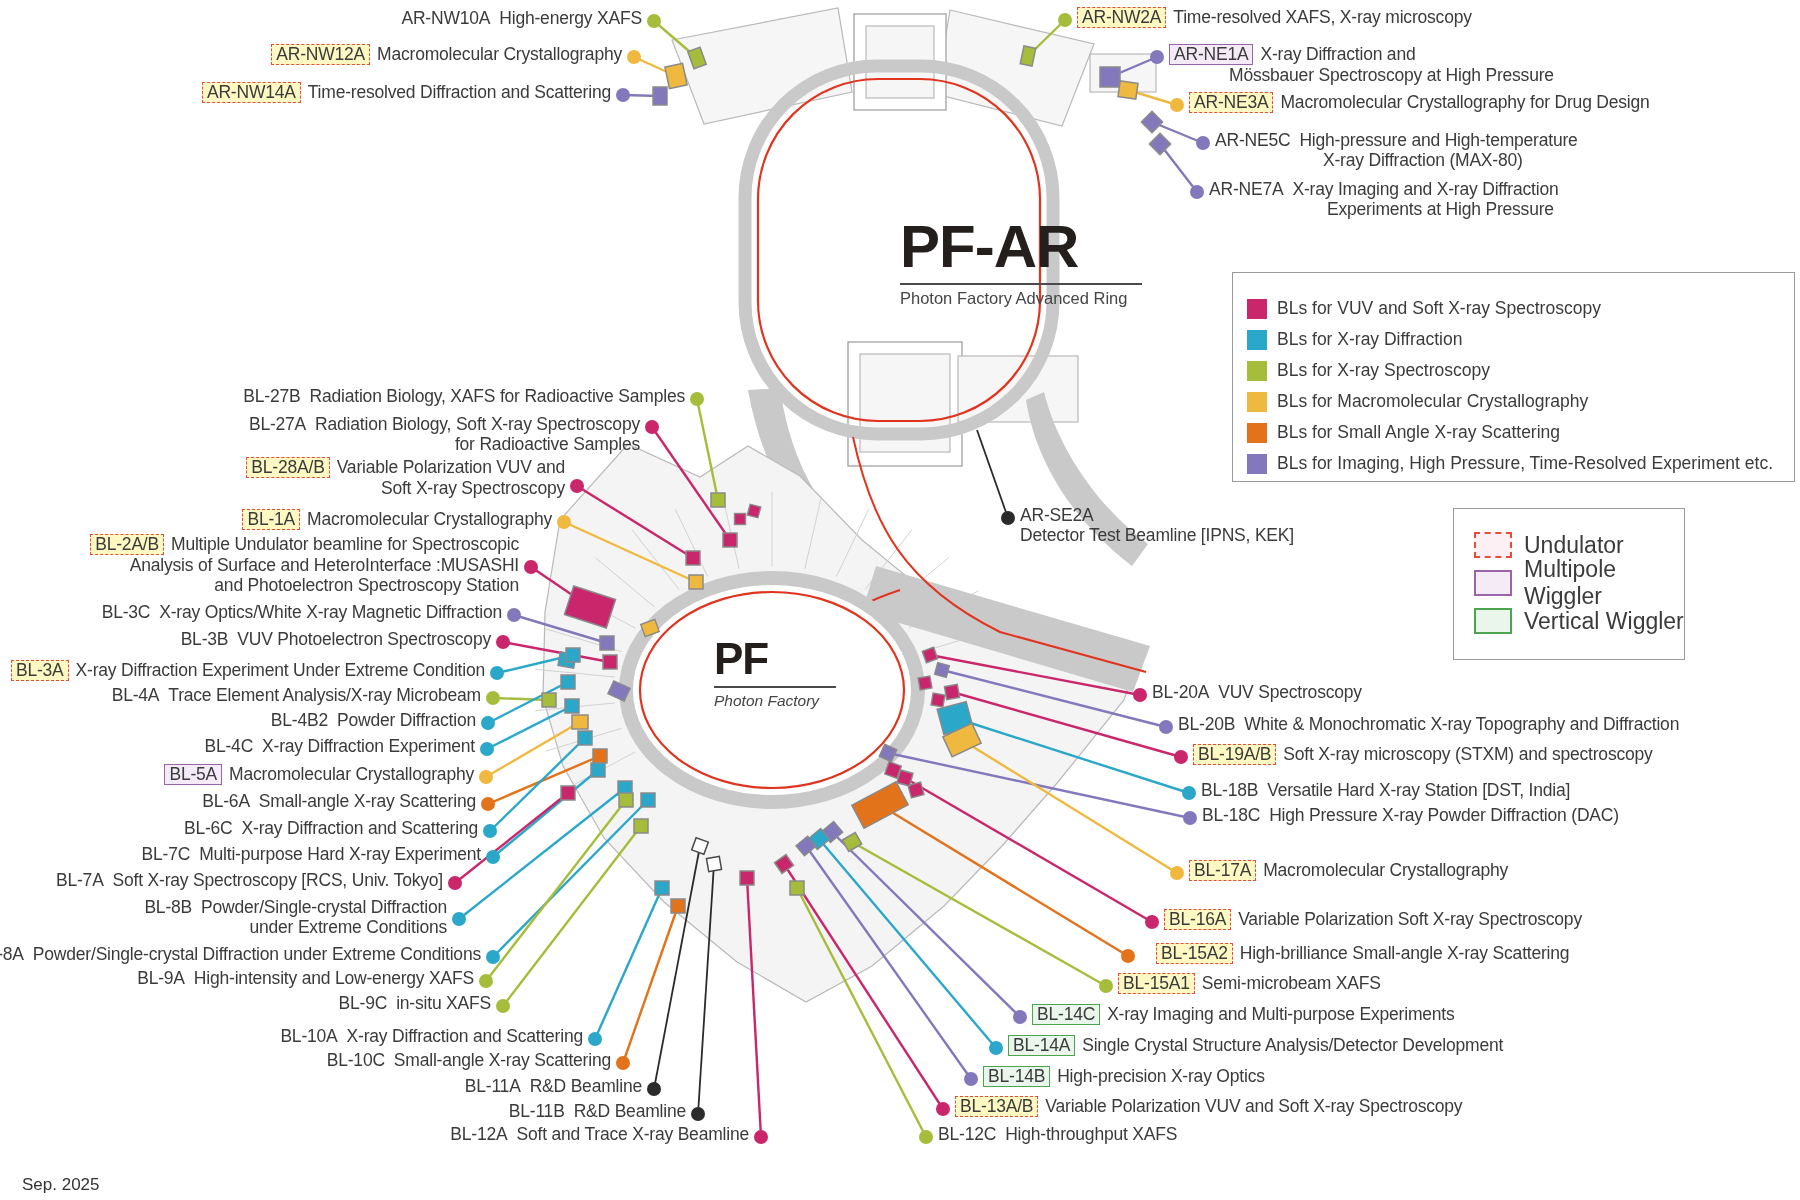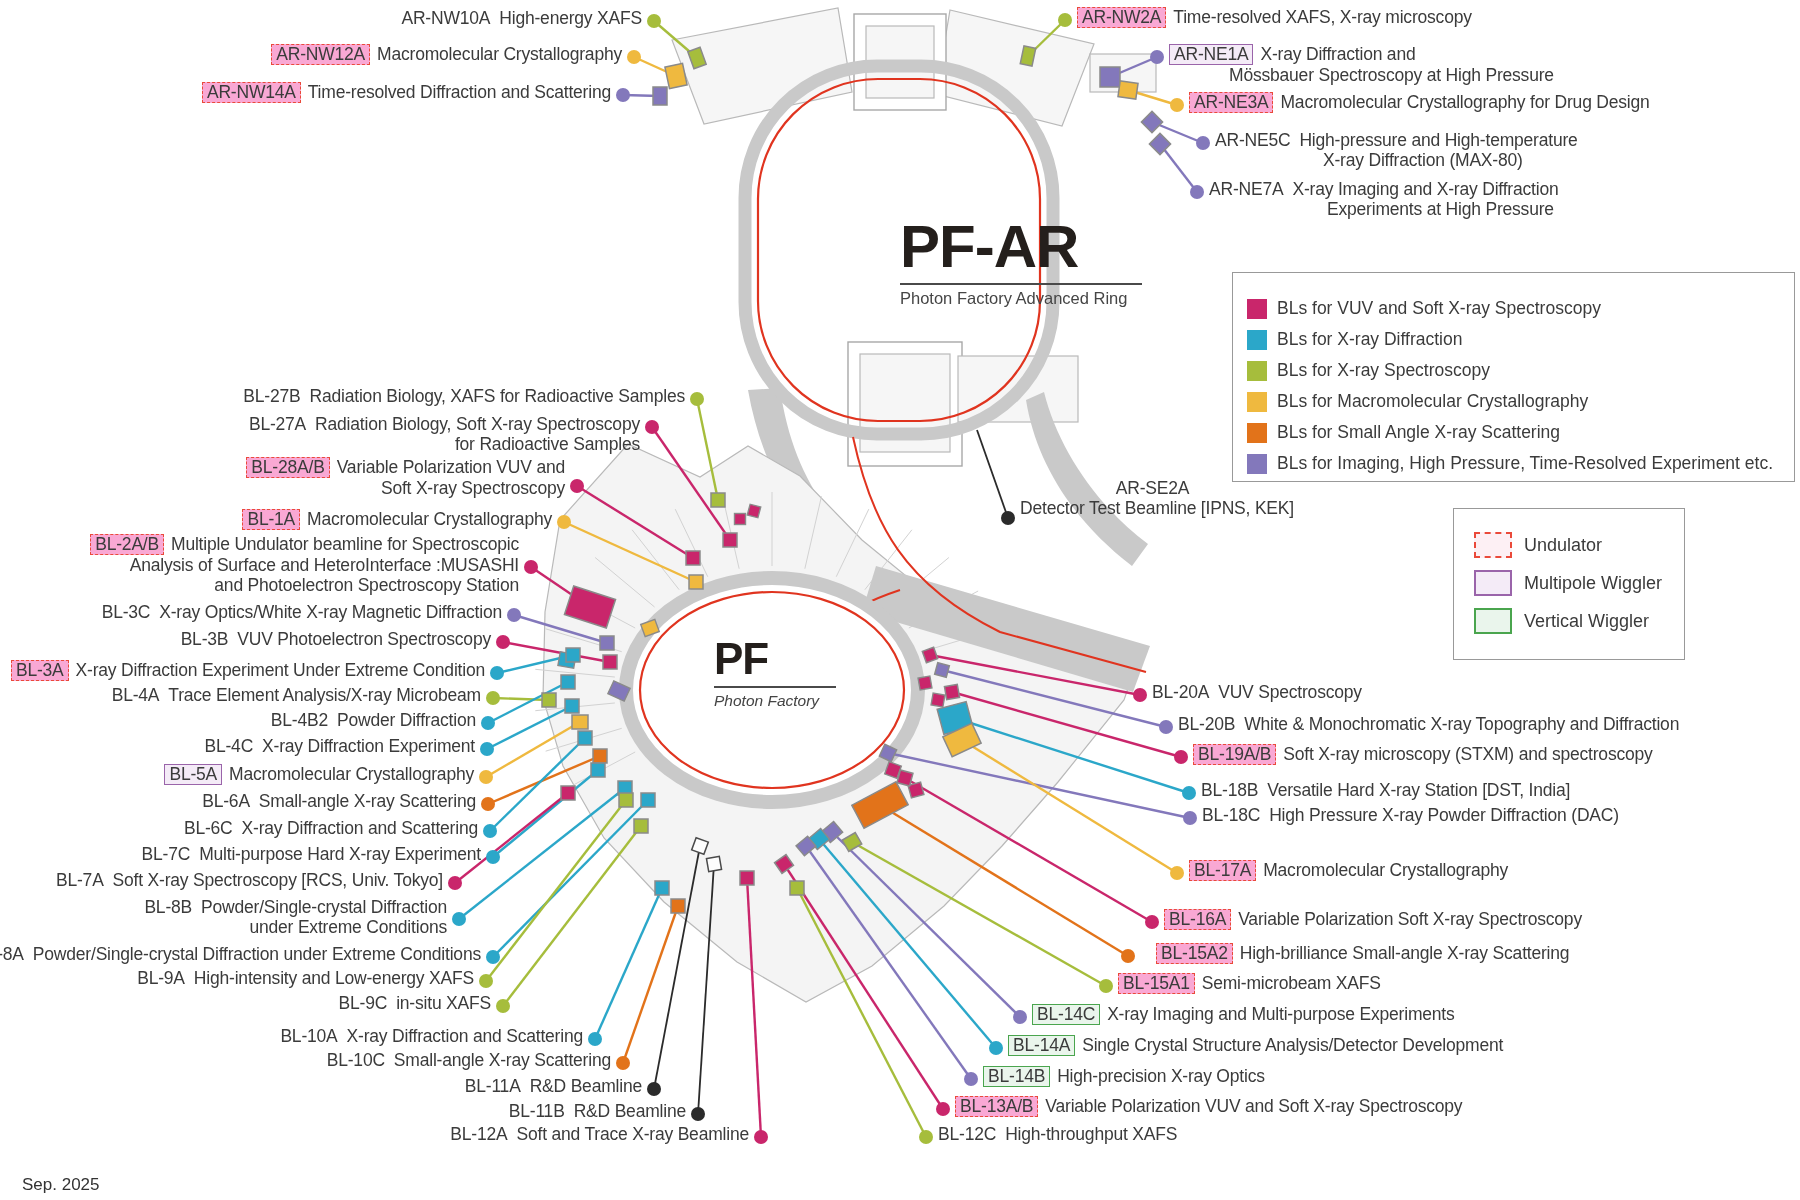--- a/index.html
+++ b/index.html
@@ -15,38 +15,38 @@
   .hall{fill:#f4f4f4;stroke:#b9b9b9;stroke-width:1.2;}
   .roadband{fill:#c9c9c9;}
   .redline{stroke:#e0341f;stroke-width:2;fill:none;}
   .radline{stroke:#d2d2d2;stroke-width:1;}
 
   #labels{position:absolute;left:0;top:0;width:100%;height:100%;}
   .lbl{position:absolute;white-space:nowrap;font-size:17.5px;line-height:20px;letter-spacing:-0.2px;}
   .lbl .ln{white-space:nowrap;}
   .lbl.left .ln{text-align:right;}
   .bid{display:inline-block;margin-right:7px;line-height:19px;}
-  .bid.u{border:1.6px dashed #ea4a3a;background:#f9a8d4;padding:0 4px;}
+  .bid.u{border:1.6px dashed #ea4a3a;background:#fef9c3;padding:0 4px;}
   .bid.m{border:1.8px solid #9a64aa;background:#f4ebf7;padding:0 4px;}
   .bid.v{border:1.8px solid #4aa54e;background:#eaf5ec;padding:0 4px;}
   .bid.n{padding:0;margin-right:9px;}
 
   .title-block{position:absolute;}
   .ttl-main{font-weight:bold;color:#241f1c;letter-spacing:-1px;}
   .ttl-rule{border-bottom:2px solid #4a4a4a;margin-top:2px;}
   .ttl-sub{color:#454545;margin-top:4px;}
 
   .legend-cat{position:absolute;left:1232px;top:272px;width:563px;height:210px;
               border:1.5px solid #999;background:#fff;box-sizing:border-box;padding:20px 0 0 14px;}
   .leg-row{display:flex;align-items:center;height:31px;font-size:17.5px;}
   .leg-sw{width:20px;height:20px;margin-right:10px;flex:0 0 auto;}
 
   .legend-src{position:absolute;left:1453px;top:508px;width:232px;height:152px;
               border:1.5px solid #999;background:#fff;box-sizing:border-box;padding:17px 0 0 20px;}
-  .src-row{display:flex;align-items:center;height:38px;font-size:18px;}
+  .src-row{display:flex;align-items:center;height:38px;font-size:23px;}
   .src-sw{width:38px;height:26px;margin-right:12px;box-sizing:border-box;flex:0 0 auto;}
   .src-sw.u{border:2px dashed #ea4a3a;background:#fdf0f4;}
   .src-sw.m{border:2px solid #9a64aa;background:#f4ebf7;}
   .src-sw.v{border:2px solid #4aa54e;background:#eaf5ec;}
 
   .date{position:absolute;left:22px;top:1175px;font-size:17px;color:#333;}
 </style>
 </head>
 <body>
 
@@ -271,21 +271,21 @@
         <div class="ln"><span class="bid u">AR-NE3A</span><span>Macromolecular Crystallography for Drug Design</span></div>
       </div>
       <div class="lbl right" style="top: 130px; left: 1215px;">
         <div class="ln"><span class="bid n">AR-NE5C</span><span>High-pressure and High-temperature</span></div>
         <div class="ln cont" style="margin-left: 108px;">X-ray Diffraction (MAX-80)</div>
       </div>
       <div class="lbl right" style="top: 179px; left: 1209px;">
         <div class="ln"><span class="bid n">AR-NE7A</span><span>X-ray Imaging and X-ray Diffraction</span></div>
         <div class="ln cont" style="margin-left: 118px;">Experiments at High Pressure</div>
       </div>
-      <div class="lbl right" style="top: 478px; left: 1020px; text-align: center;">
+      <div class="lbl right" style="top: 505px; left: 1020px;">
         <div class="ln"><span class="bid n">AR-SE2A</span><span></span></div>
         <div class="ln cont" style="margin-left: 0px;">Detector Test Beamline [IPNS, KEK]</div>
       </div>
       <div class="lbl left" style="top: 386px; right: 1115px;">
         <div class="ln"><span class="bid n">BL-27B</span><span>Radiation Biology, XAFS for Radioactive Samples</span></div>
       </div>
       <div class="lbl left" style="top: 414px; right: 1160px;">
         <div class="ln"><span class="bid n">BL-27A</span><span>Radiation Biology, Soft X-ray Spectroscopy</span></div>
         <div class="ln cont">for Radioactive Samples</div>
       </div>

